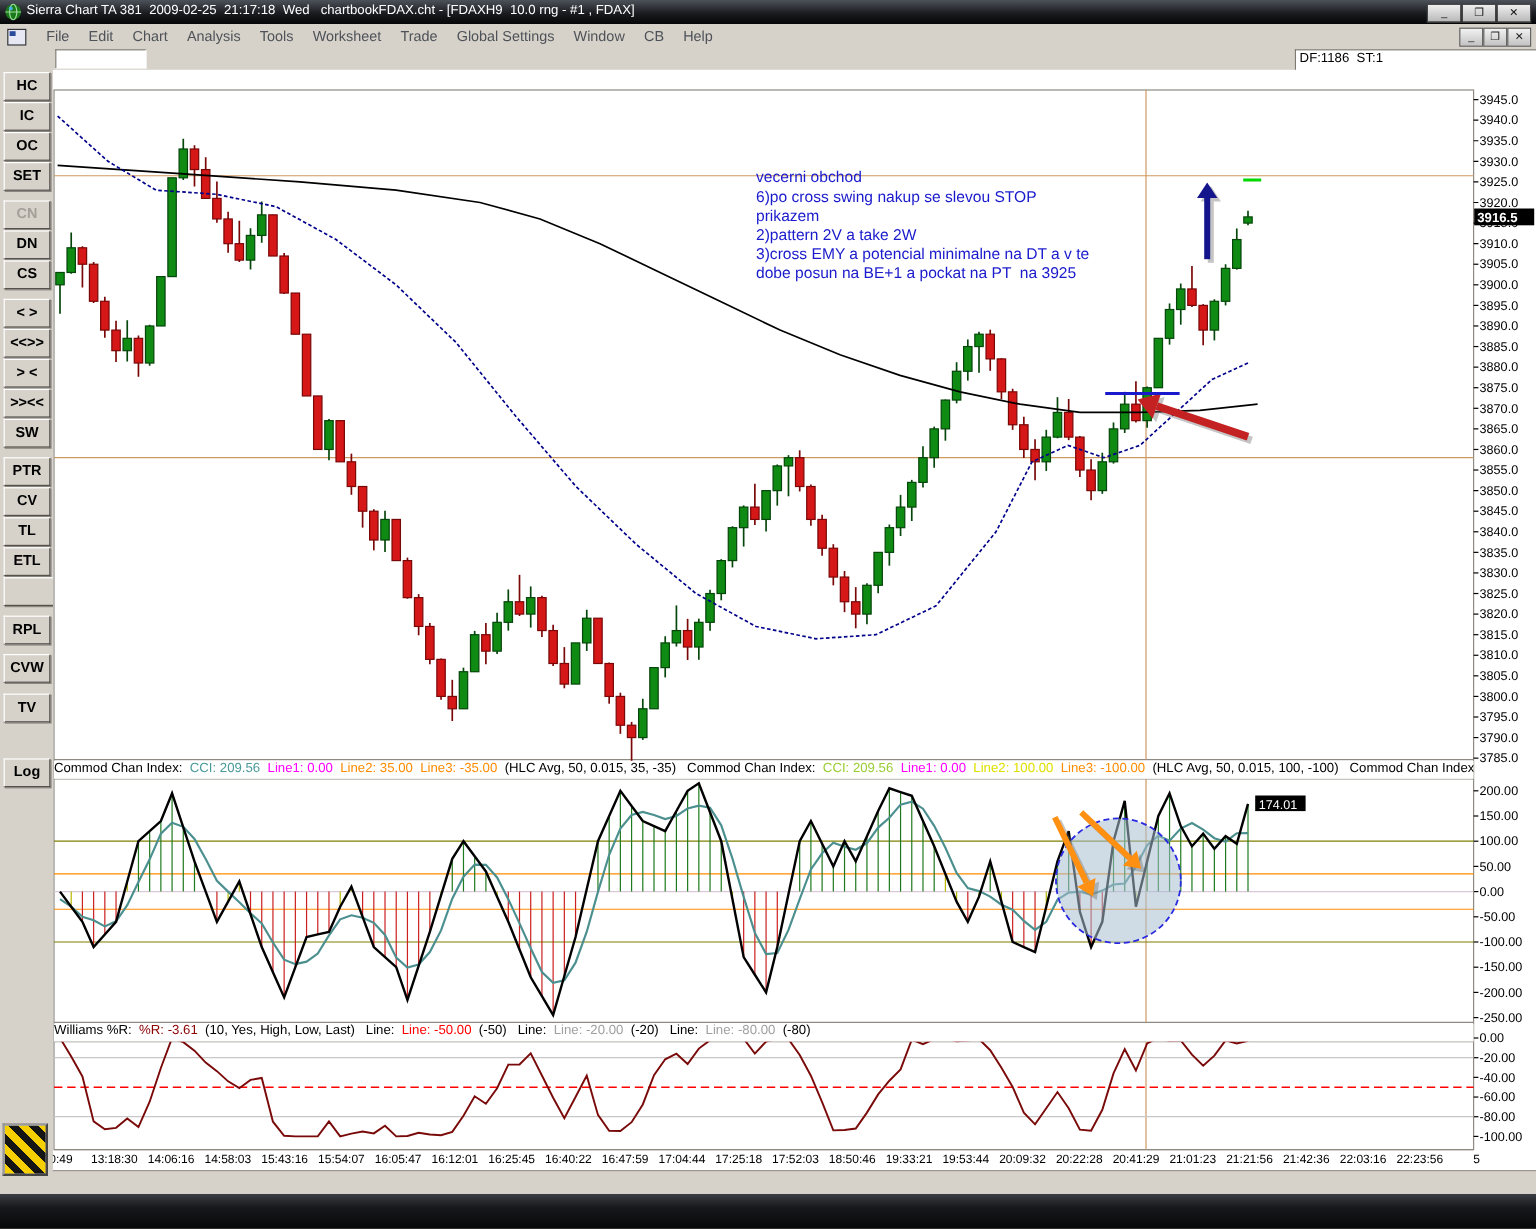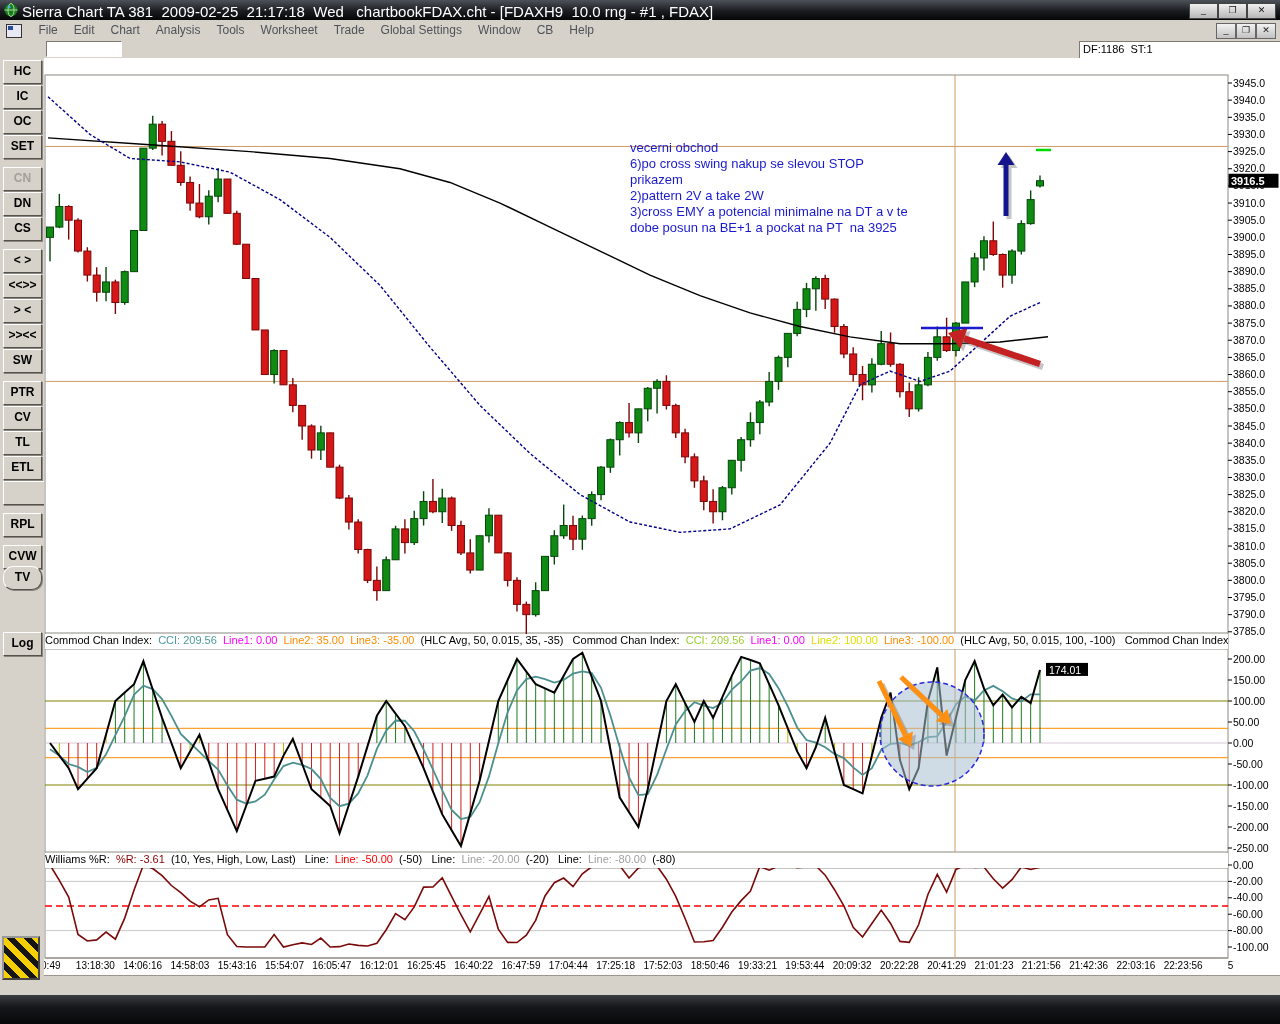--- a/index.html
+++ b/index.html
@@ -1,20 +1,20 @@
 <!DOCTYPE html>
 <html><head>
 <meta charset="utf-8">
 <style>
   html,body{margin:0;padding:0;width:1280px;height:1024px;overflow:hidden;background:#d6d2ca;
     font-family:"Liberation Sans",sans-serif;}
   .abs{position:absolute;}
   
   #titlebar{left:0;top:0;width:1280px;height:20px;background:linear-gradient(180deg,#4d525a 0%,#1a1c20 55%,#050607 100%);color:#fff;}
-  #title-text{left:22px;top:3px;font-size:15px;white-space:pre;color:#fff;}
+  #title-text{left:22px;top:3px;font-size:11px;white-space:pre;color:#fff;}
   .winbtn{top:3px;width:27px;height:14px;background:linear-gradient(180deg,#efefef,#b8b8b8);border:1px solid #444;
     font-size:9px;line-height:12px;text-align:center;color:#111;}
   
   #menubar{left:0;top:20px;width:1280px;height:20px;background:#d6d2ca;border-bottom:1px solid #b8b4ac;}
   .menu-item{display:inline-block;padding:3px 8px 0 8px;font-size:12px;color:#4e5258;}
   #mdi-icon{left:6px;top:24px;width:14px;height:12px;background:#e8e8f4;border:1px solid #333;}
   #mdi-icon b{display:block;width:5px;height:4px;background:#2a4a9a;margin:1px;}
   .mdibtn{top:23px;width:18px;height:14px;background:linear-gradient(180deg,#f2f2f2,#c2c2c2);border:1px solid #666;
     font-size:9px;line-height:12px;text-align:center;color:#222;}
   
@@ -82,21 +82,21 @@
     <div class="tbtn" style="top: 241px;">&gt; &lt;</div>
     <div class="tbtn" style="top: 266px;">&gt;&gt;&lt;&lt;</div>
     <div class="tbtn" style="top: 291px;">SW</div>
     <div class="tbtn" style="top: 323px;">PTR</div>
     <div class="tbtn" style="top: 348px;">CV</div>
     <div class="tbtn" style="top: 373px;">TL</div>
     <div class="tbtn" style="top: 398px;">ETL</div>
     <div class="tbtn" style="top: 423px; padding-left: 40px;">TT</div>
     <div class="tbtn" style="top: 455px;">RPL</div>
     <div class="tbtn" style="top: 487px;">CVW</div>
-    <div class="tbtn" style="top: 508px; border-radius: 10px;">TV</div>
+    <div class="tbtn" style="top: 520px;">TV</div>
     <div class="tbtn" style="top: 528px; margin-top: 46px;">Log</div>
   </div>
 
 <div class="abs band" style="left:45px;top:59px;width:1183px;height:16px;padding-top:1px" id="chart-header"><span style="color: rgb(0, 0, 0);">FDAXH9  10.0 rng - #1   C:3916.5  T:55  </span><span style="color: rgb(0, 160, 0);">Chg:2.5  </span><span style="color: rgb(0, 160, 0);">DChg:4.0  </span><span style="color: rgb(0, 0, 0);">2009-02-25  21:17:17  H:3918.0  L:3914.5  O:3915.0  V:99  B:3916.5  A:3917.5  2x2  RR:6.5  Moving Average-Exponential:  Avg: 3872.108   (Last, 204)   Range Bar Predictor:  </span><span style="color: rgb(0, 216, 0);">Predicted H</span></div>
 
 <svg class="abs" style="left:44px;top:58px" width="1236" height="917" viewBox="44 58 1236 917" id="chart">
     <rect x="44" y="58" width="1236" height="917" fill="#ffffff"></rect>
     <rect x="45" y="75" width="1183" height="883" fill="none" stroke="#8e8a82" stroke-width="1"></rect>
     <line x1="45" y1="633" x2="1228" y2="633" stroke="#8e8a82" stroke-width="1"></line>
     <line x1="45" y1="649" x2="1228" y2="649" stroke="#8e8a82" stroke-width="1"></line>

